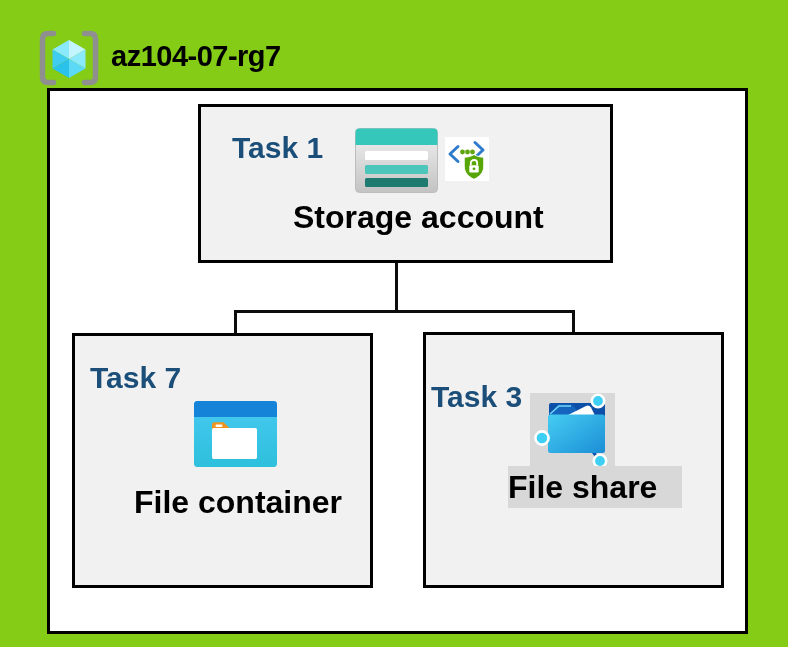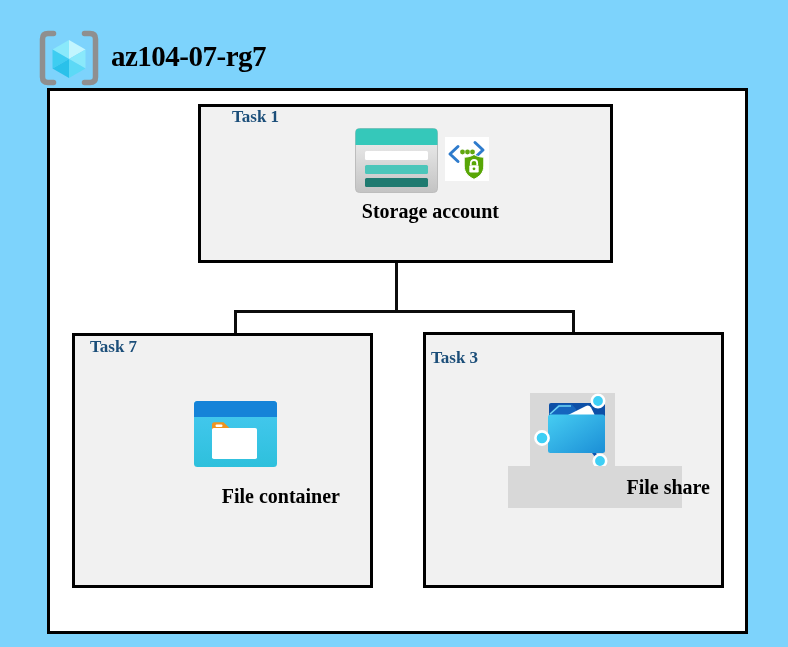--- a/index.html
+++ b/index.html
@@ -1,42 +1,42 @@
 <!DOCTYPE html>
 <html><head>
 <meta charset="utf-8">
 <style>
   html,body{margin:0;padding:0;background:#fff;}
   #canvas{
-    position:relative;width:788px;height:647px;background:#7dd3fc;overflow:hidden;
-    font-family:Liberation Serif, serif;
+    position:relative;width:788px;height:647px;background:#84cc16;overflow:hidden;
+    font-family:Liberation Sans, sans-serif;
   }
   .abs{position:absolute;}
   .rg-title{
     left:111px;top:40px;font-size:29px;font-weight:bold;color:#000;
     letter-spacing:-0.5px;white-space:nowrap;
   }
   .outer-box{
     left:47px;top:88px;width:701px;height:546px;
     border:3px solid #000;background:#fff;box-sizing:border-box;
   }
   .task-box{
     border:3px solid #000;background:#f1f1f1;box-sizing:border-box;
   }
   #task1-box{left:198px;top:104px;width:415px;height:159px;}
   #task2-box{left:72px;top:333px;width:301px;height:255px;}
   #task3-box{left:423px;top:332px;width:301px;height:256px;}
   .task-label{
-    font-size:17px;font-weight:bold;color:#1b4e79;white-space:nowrap;line-height:1.15;
+    font-size:30px;font-weight:bold;color:#1b4e79;white-space:nowrap;line-height:1.15;margin-top:24px;
   }
   #task1-label{left:232px;top:107px;}
   #task2-label{left:90px;top:337px;}
-  #task3-label{left:431px;top:348px;}
+  #task3-label{left:431px;top:356px;}
   .node-label{
-    font-size:20px;font-weight:bold;color:#000;text-align:right;white-space:nowrap;line-height:1.1;
+    font-size:32px;font-weight:bold;color:#000;text-align:left;white-space:nowrap;line-height:1.1;
   }
   #storage-label{left:293px;top:200px;width:206px;}
   #blob-label{left:134px;top:485px;width:206px;}
   .connector{background:#0d0d0d;}
   #conn-v-main{left:395px;top:234px;width:3px;height:79px;}
   #conn-h-branch{left:234px;top:310px;width:341px;height:3px;}
   #conn-v-left{left:234px;top:312px;width:3px;height:80px;}
   #conn-v-right{left:572px;top:312px;width:3px;height:83px;}
   #storage-icon{left:355px;top:128px;}
   #sas-icon{left:445px;top:137px;}

